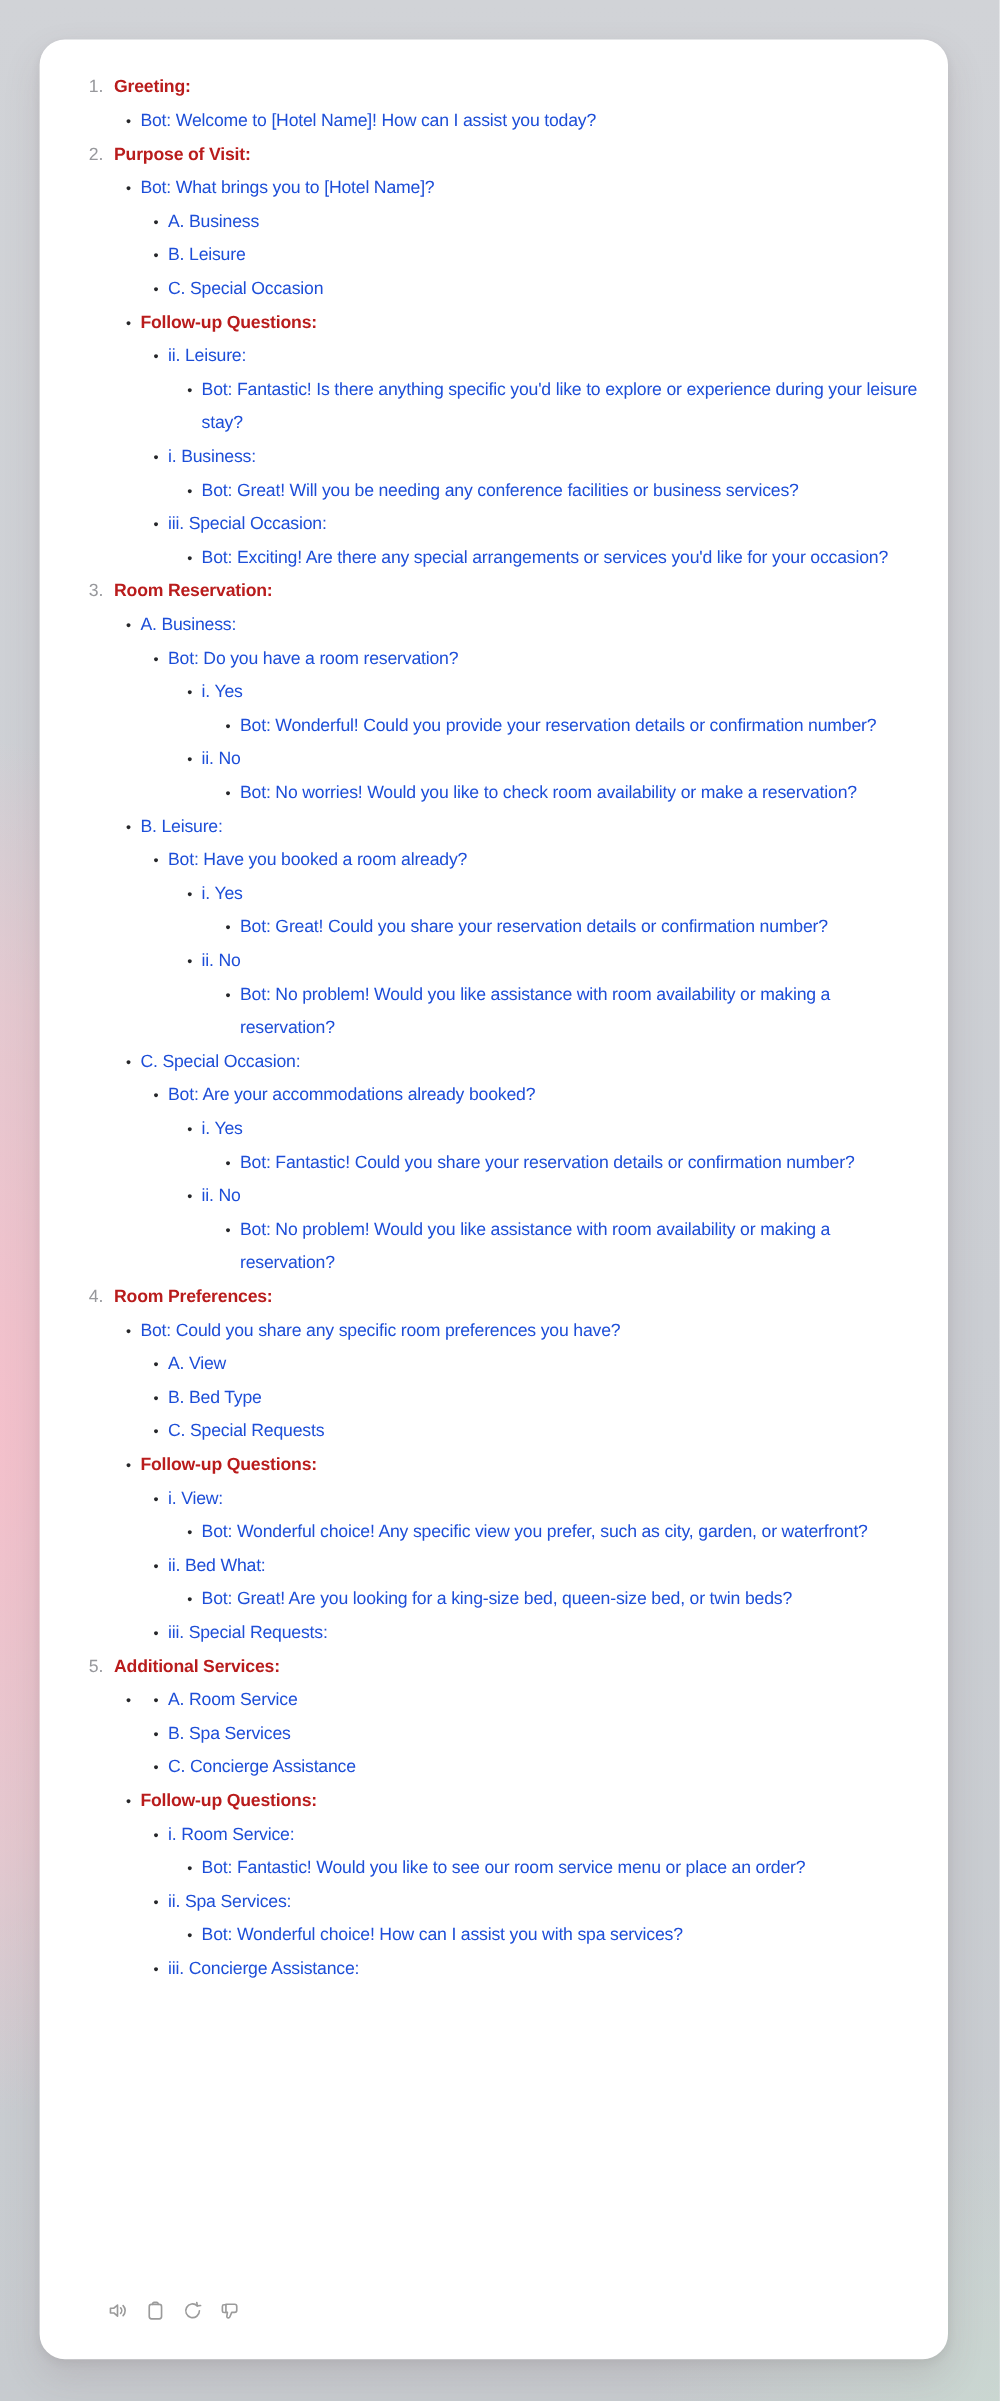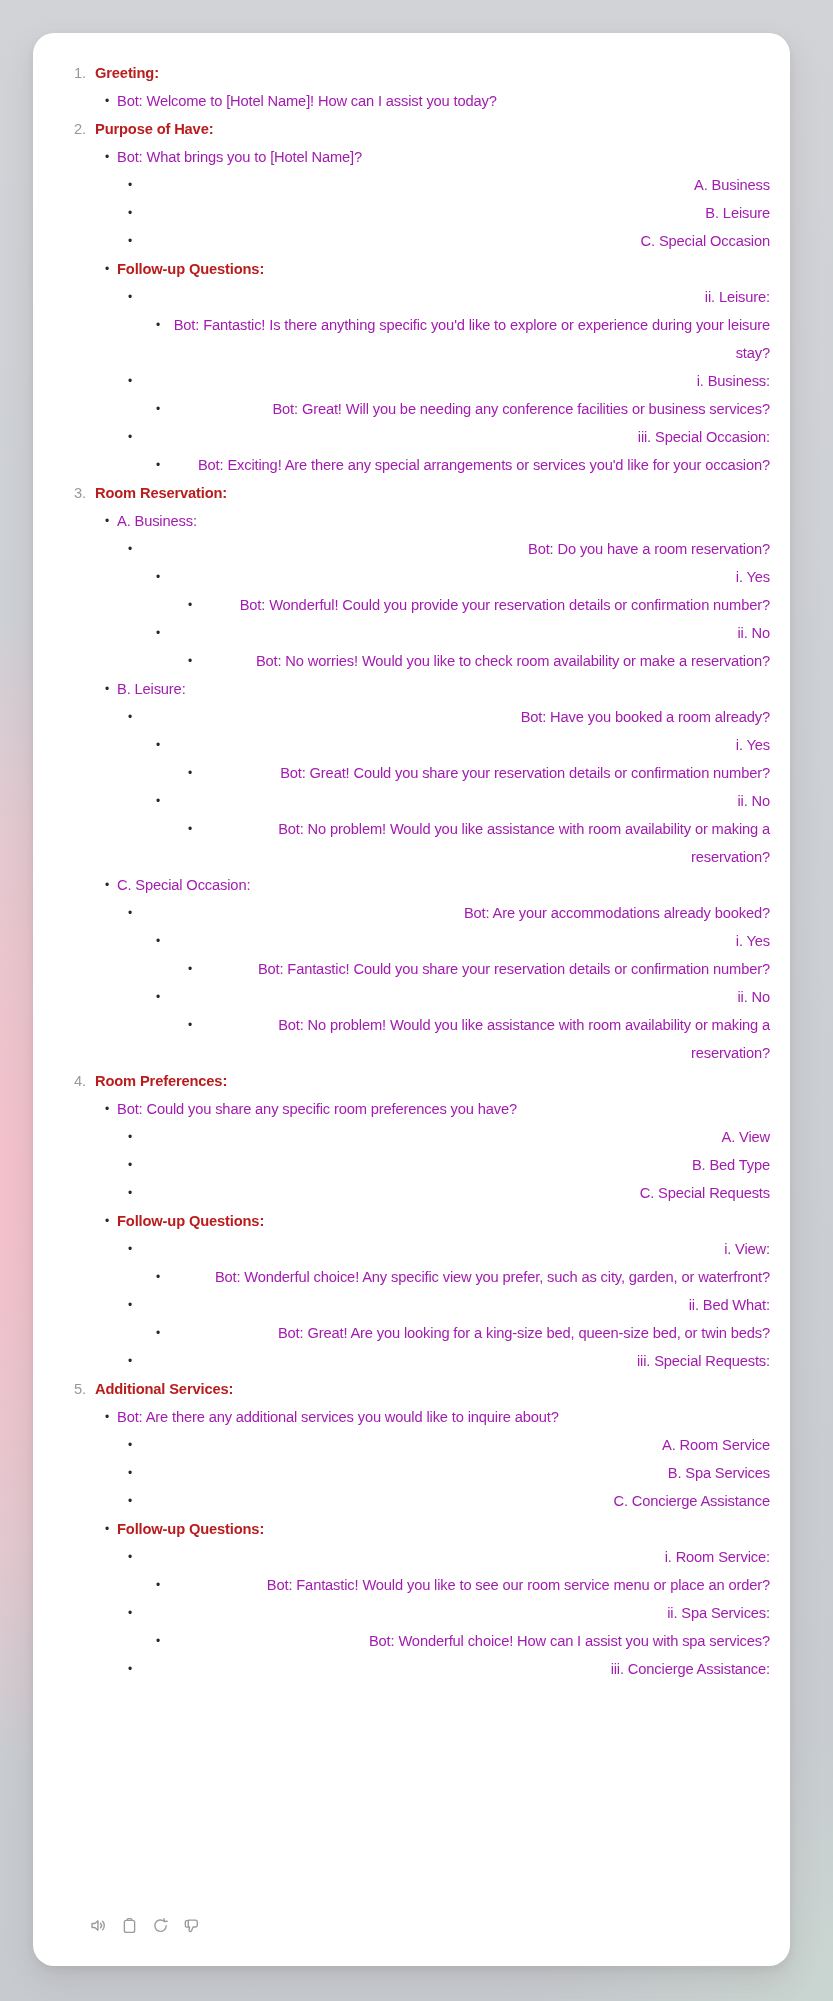--- a/index.html
+++ b/index.html
@@ -25,45 +25,45 @@
   .outline li{position:relative;}
   .outline li.numbered > .num{
     position:absolute;left:-21px;top:0;color:#97989c;
   }
   .outline li.bullet::before{
     content:"\2022";position:absolute;left:-12px;top:0;
     font-size:12px;line-height:28px;color:#26272a;
   }
   .outline ul{list-style:none;margin:0;}
   ul.ul-d1{padding-left:22px;}
-  ul.ul-d2{padding-left:23px;text-align:right;}
+  ul.ul-d2{padding-left:23px;}
   ul.ul-d3{padding-left:28px;}
   ul.ul-d4{padding-left:32px;}
-  .outline .txt{color:#a21caf;}
+  .outline .txt{color:#1d4ed8;}
   .outline .txt.bold{font-weight:700;color:#b91c1c;}
   .actions{
     position:absolute;left:55px;top:1882px;
     display:flex;align-items:center;gap:11px;
   }
   .action-btn{
     display:inline-flex;align-items:center;justify-content:center;
     width:20px;height:20px;padding:0;border:0;background:transparent;cursor:pointer;
   }
   .action-btn svg{stroke:#9b9b9b;fill:none;stroke-width:1.45;stroke-linecap:round;stroke-linejoin:round;}
 </style>
 </head>
 <body>
 
 <div class="card">
   <div class="content">
     <ol class="outline" id="outline-root">
         <li class="numbered"><span class="num">1.</span><span class="txt bold">Greeting:</span><ul class="ul-d1">
             <li class="bullet"><span class="txt">Bot: Welcome to [Hotel Name]! How can I assist you today?</span></li>
           </ul></li>
-        <li class="numbered"><span class="num">2.</span><span class="txt bold">Purpose of Have:</span><ul class="ul-d1">
+        <li class="numbered"><span class="num">2.</span><span class="txt bold">Purpose of Visit:</span><ul class="ul-d1">
             <li class="bullet"><span class="txt">Bot: What brings you to [Hotel Name]?</span><ul class="ul-d2">
                 <li class="bullet"><span class="txt">A. Business</span></li>
                 <li class="bullet"><span class="txt">B. Leisure</span></li>
                 <li class="bullet"><span class="txt">C. Special Occasion</span></li>
               </ul></li>
             <li class="bullet"><span class="txt bold">Follow-up Questions:</span><ul class="ul-d2">
                 <li class="bullet"><span class="txt">ii. Leisure:</span><ul class="ul-d3">
                     <li class="bullet"><span class="txt">Bot: Fantastic! Is there anything specific you'd like to explore or experience during your leisure stay?</span></li>
                   </ul></li>
                 <li class="bullet"><span class="txt">i. Business:</span><ul class="ul-d3">
@@ -116,21 +116,21 @@
                 <li class="bullet"><span class="txt">i. View:</span><ul class="ul-d3">
                     <li class="bullet"><span class="txt">Bot: Wonderful choice! Any specific view you prefer, such as city, garden, or waterfront?</span></li>
                   </ul></li>
                 <li class="bullet"><span class="txt">ii. Bed What:</span><ul class="ul-d3">
                     <li class="bullet"><span class="txt">Bot: Great! Are you looking for a king-size bed, queen-size bed, or twin beds?</span></li>
                   </ul></li>
                 <li class="bullet"><span class="txt">iii. Special Requests:</span></li>
               </ul></li>
           </ul></li>
         <li class="numbered"><span class="num">5.</span><span class="txt bold">Additional Services:</span><ul class="ul-d1">
-            <li class="bullet"><span class="txt">Bot: Are there any additional services you would like to inquire about?</span><ul class="ul-d2">
+            <li class="bullet"><ul class="ul-d2">
                 <li class="bullet"><span class="txt">A. Room Service</span></li>
                 <li class="bullet"><span class="txt">B. Spa Services</span></li>
                 <li class="bullet"><span class="txt">C. Concierge Assistance</span></li>
               </ul></li>
             <li class="bullet"><span class="txt bold">Follow-up Questions:</span><ul class="ul-d2">
                 <li class="bullet"><span class="txt">i. Room Service:</span><ul class="ul-d3">
                     <li class="bullet"><span class="txt">Bot: Fantastic! Would you like to see our room service menu or place an order?</span></li>
                   </ul></li>
                 <li class="bullet"><span class="txt">ii. Spa Services:</span><ul class="ul-d3">
                     <li class="bullet"><span class="txt">Bot: Wonderful choice! How can I assist you with spa services?</span></li>

